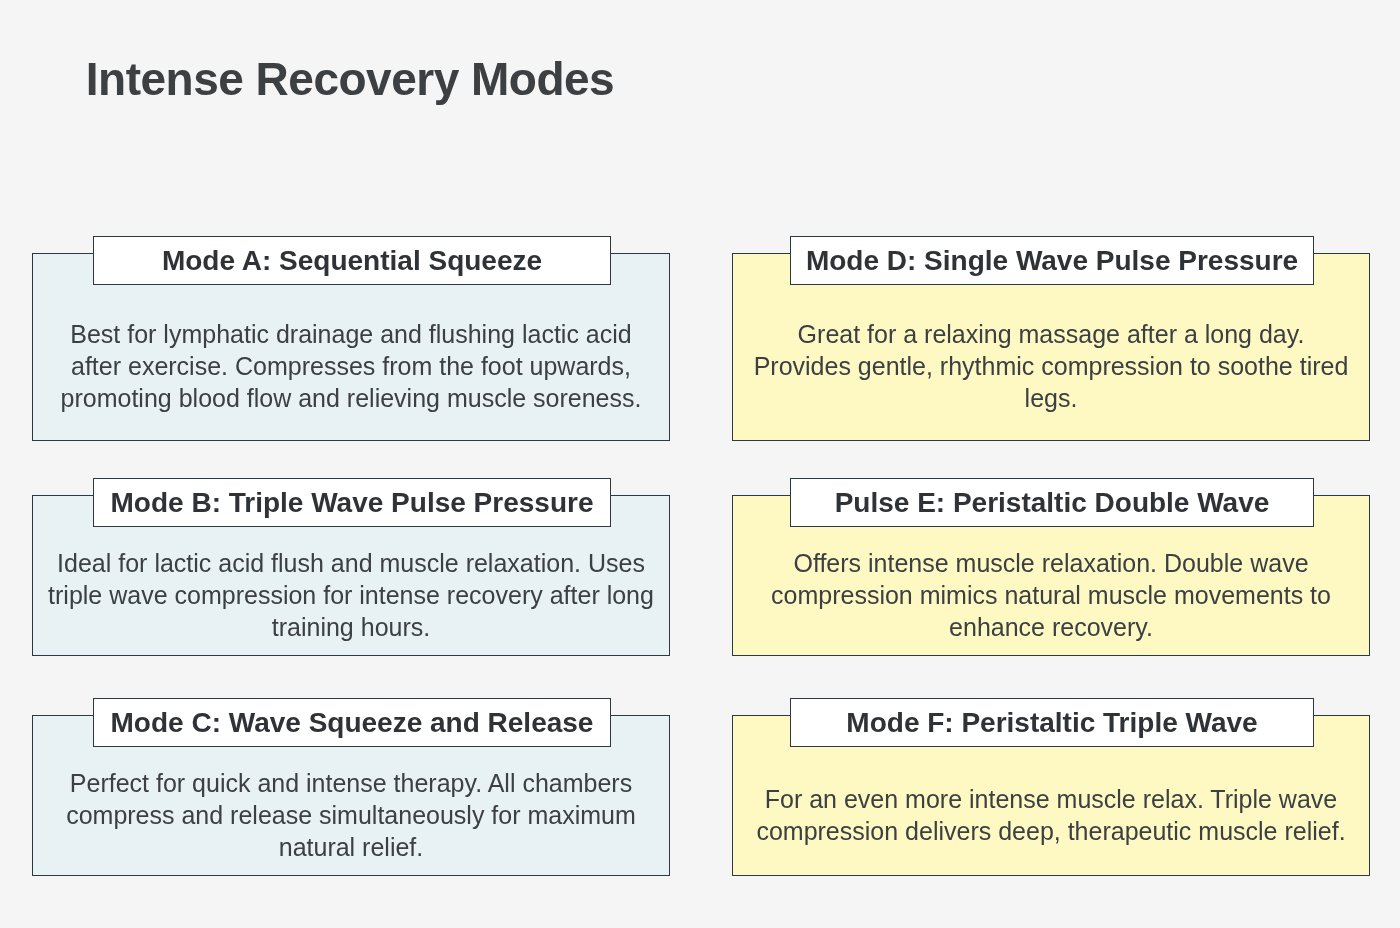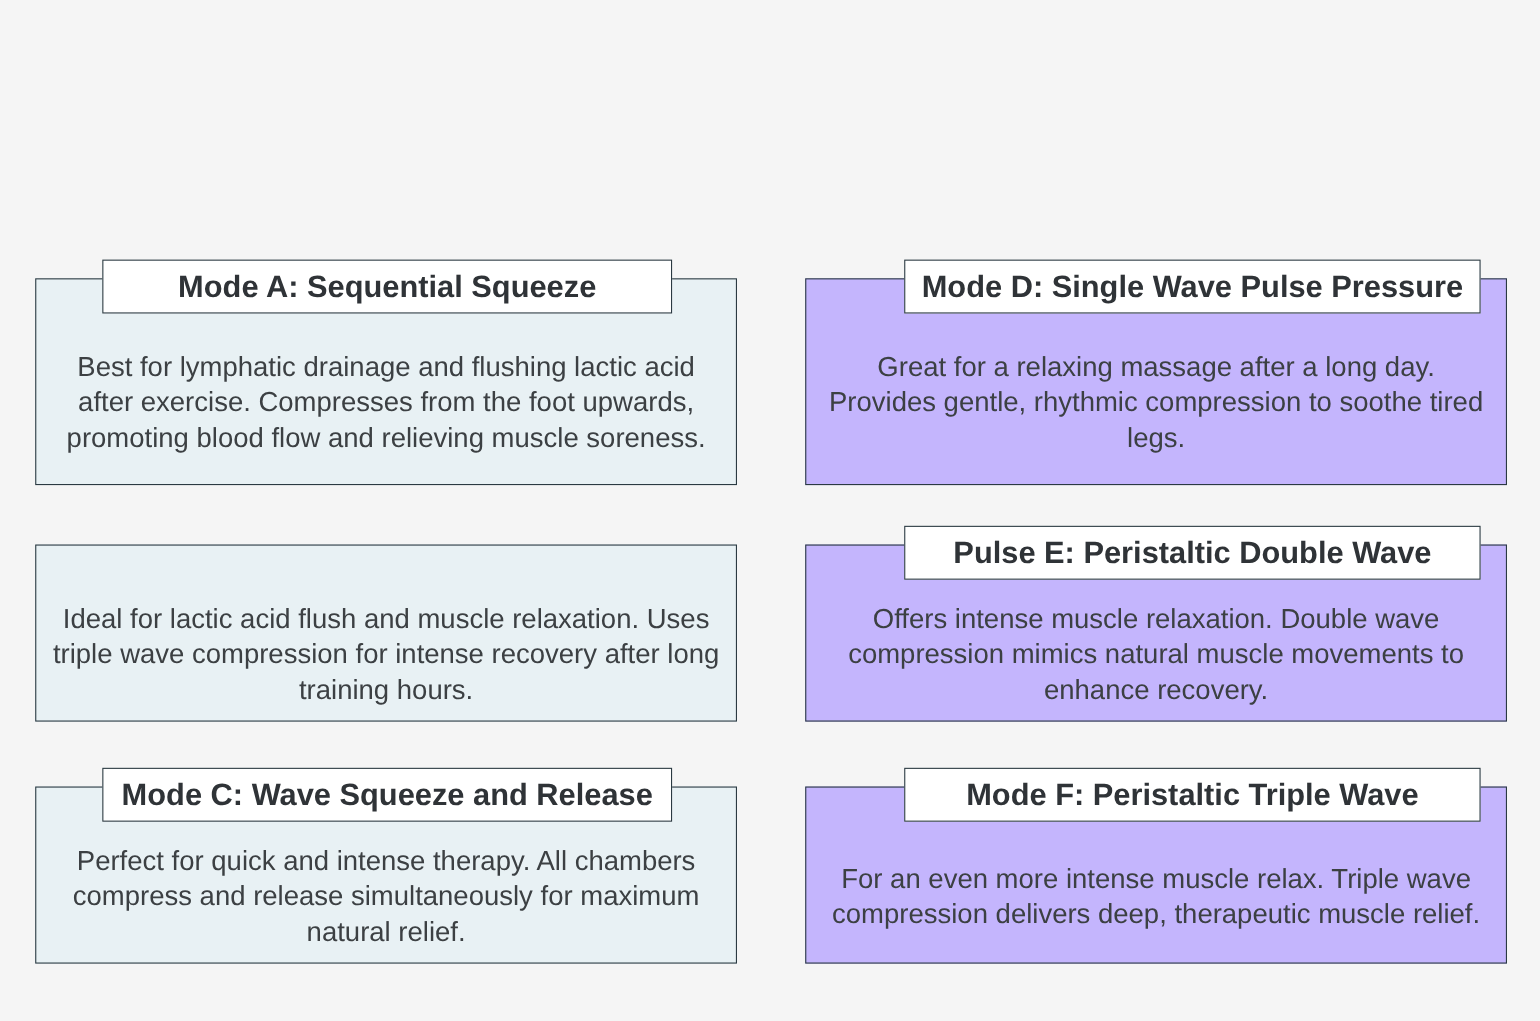--- a/index.html
+++ b/index.html
@@ -58,21 +58,21 @@
     top: 17px;
     right: 0;
     bottom: 0;
     border: 1.6px solid #2b3a42;
     box-sizing: border-box;
     display: flex;
     align-items: center;
     justify-content: center;
   }
   .card.variant-tinted  .card-body { background: #e8f1f4; }
-  .card.variant-plain   .card-body { background: #c4b5fd; }
+  .card.variant-plain   .card-body { background: #fef9c3; }
 
   .card-desc {
     margin: 0;
     padding: 48px 14px 10px 14px;
     width: 100%;
     box-sizing: border-box;
     text-align: center;
     font-size: 25px;
     line-height: 1.28;
     color: #3c4043;
@@ -97,46 +97,50 @@
     line-height: 1;
     white-space: nowrap;
   }
 
   
   .col-left .card      { left: 32px;  width: 638px; }
   .col-left .card-title-box { left: 61px; width: 518px; }
 
   
   .col-right .card     { left: 32px;  width: 638px; }
-  .col-right .card-title-box { left: 58px; width: 524px; margin-left: 32px; }
+  .col-right .card-title-box { left: 58px; width: 524px; }
 
   .row-1 { top: 236px; height: 205px; }
   .row-2 { top: 478px; height: 178px; }
   .row-3 { top: 698px; height: 178px; }
 </style>
 </head>
 <body>
 
 <div class="board">
 
   <div class="column left col-left">
 
+    <h2 class="column-heading">Intense Recovery Modes</h2>
 
     <div class="card variant-tinted row-1">
       <div class="card-body">
         <p class="card-desc">Best for lymphatic drainage and flushing lactic acid after exercise. Compresses from the foot upwards, promoting blood flow and relieving muscle soreness.</p>
       </div>
       <div class="card-title-box">
         <span class="card-title">Mode A: Sequential Squeeze</span>
       </div>
     </div>
 
     <div class="card variant-tinted row-2">
       <div class="card-body">
         <p class="card-desc">Ideal for lactic acid flush and muscle relaxation. Uses triple wave compression for intense recovery after long training hours.</p>
+      </div>
+      <div class="card-title-box">
+        <span class="card-title">Mode B: Triple Wave Pulse Pressure</span>
       </div>
     </div>
 
     <div class="card variant-tinted row-3">
       <div class="card-body">
         <p class="card-desc">Perfect for quick and intense therapy. All chambers compress and release simultaneously for maximum natural relief.</p>
       </div>
       <div class="card-title-box">
         <span class="card-title">Mode C: Wave Squeeze and Release</span>
       </div>

